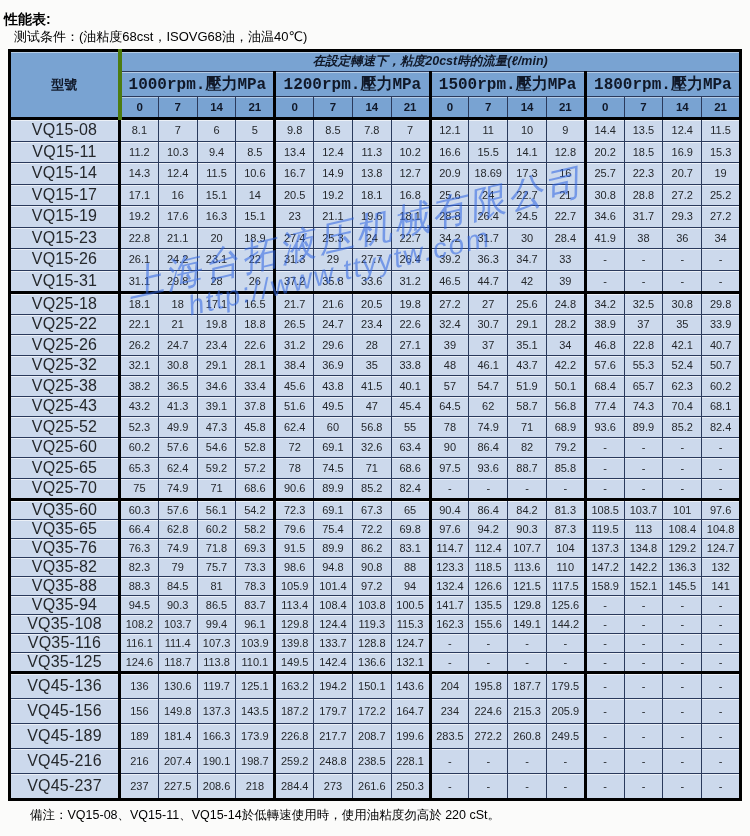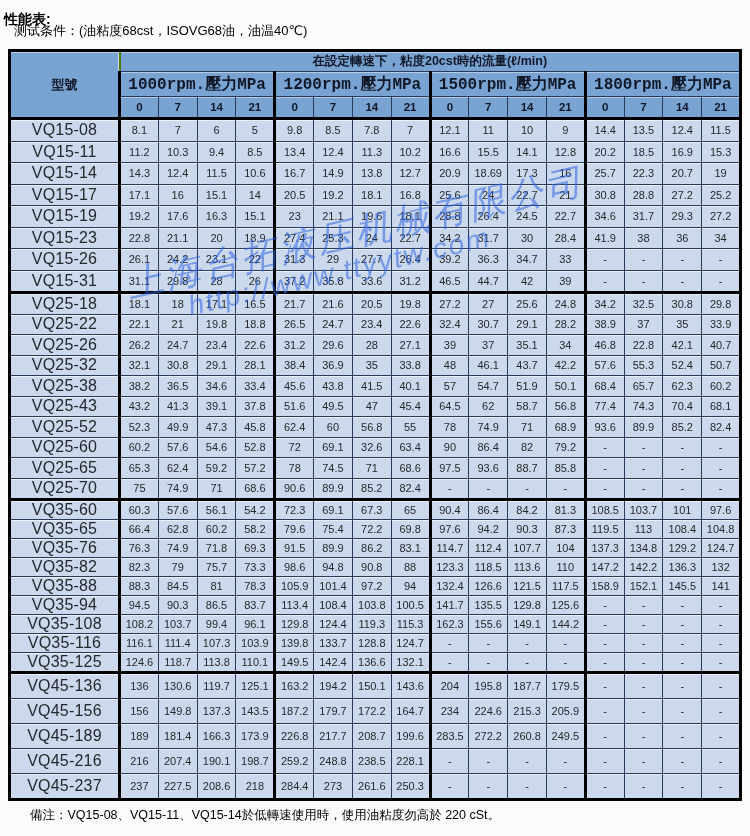--- a/index.html
+++ b/index.html
@@ -9,21 +9,21 @@
     font-family:"Liberation Sans","DejaVu Sans",sans-serif;
     position:relative;
     overflow:hidden;
   }
   .page{position:relative;width:750px;height:836px;margin-top:11px;}
   .title{
     position:absolute;left:4px;top:0px;
     font-size:14px;font-weight:bold;color:#000;
   }
   .conditions{
-    position:absolute;left:14px;top:11px;
+    position:absolute;left:14px;top:17px;
     font-size:13px;color:#000;
   }
   .table-wrap{position:absolute;left:8px;top:38px;width:734px;}
   table{
     border-collapse:collapse;
     table-layout:fixed;
     width:734px;
     border:3px solid #000;
     background:#ccd9ec;
   }
@@ -34,22 +34,22 @@
     vertical-align:middle;
     white-space:nowrap;
     overflow:hidden;
     padding:0;
   }
   thead th{
     background:#79a3d2;
     color:#101828;
     box-shadow:inset 0 1px 0 rgba(255,255,255,.45);
   }
-  th.model-h{font-size:13px;font-weight:bold;border-right:2px solid #4d7c0f;}
-  th.span-h{font-size:12.5px;font-weight:bold;height:19px;}
+  th.model-h{font-size:13px;font-weight:bold;border-right:4px solid #4d7c0f;}
+  th.span-h{font-size:12.5px;font-weight:bold;height:19px;font-style:italic;}
   th.group-h{font-size:16px;font-weight:bold;height:24px;font-family:Liberation Mono, monospace;}
   th.press-h{font-size:11.5px;font-weight:bold;height:20px;}
   tbody td{
     background:#ccd9ec;
     font-size:11px;
     color:#25282c;
     box-shadow:inset 0 1px 0 rgba(255,255,255,.6);
   }
   tbody td.model{border-right:3px solid #000;font-size:16px;letter-spacing:.2px;}
   .gs{border-left:3px solid #000 !important;}

